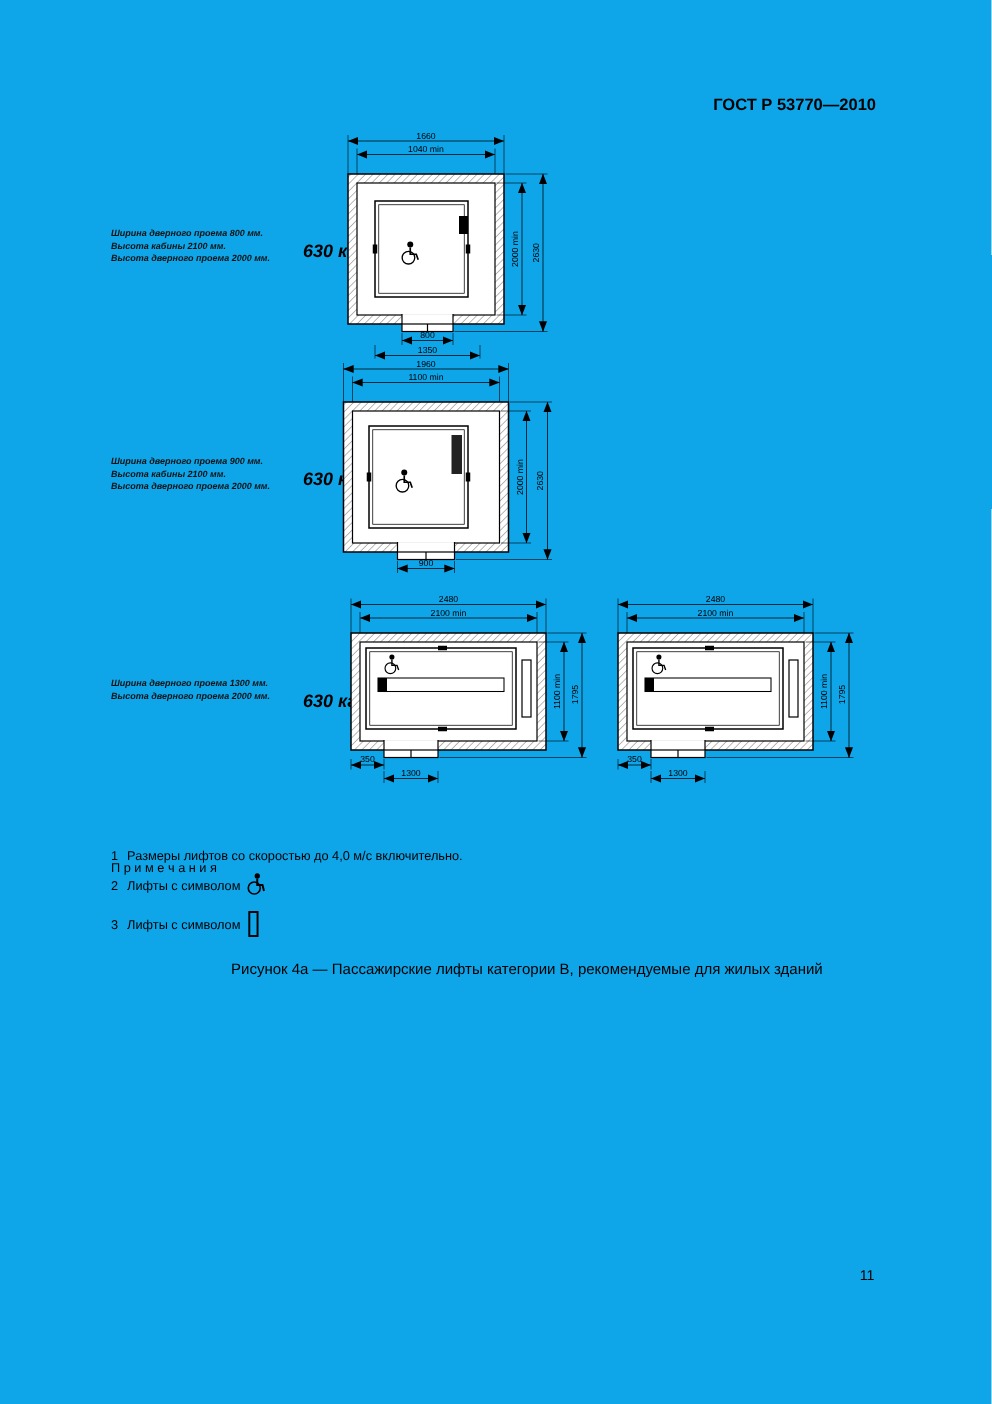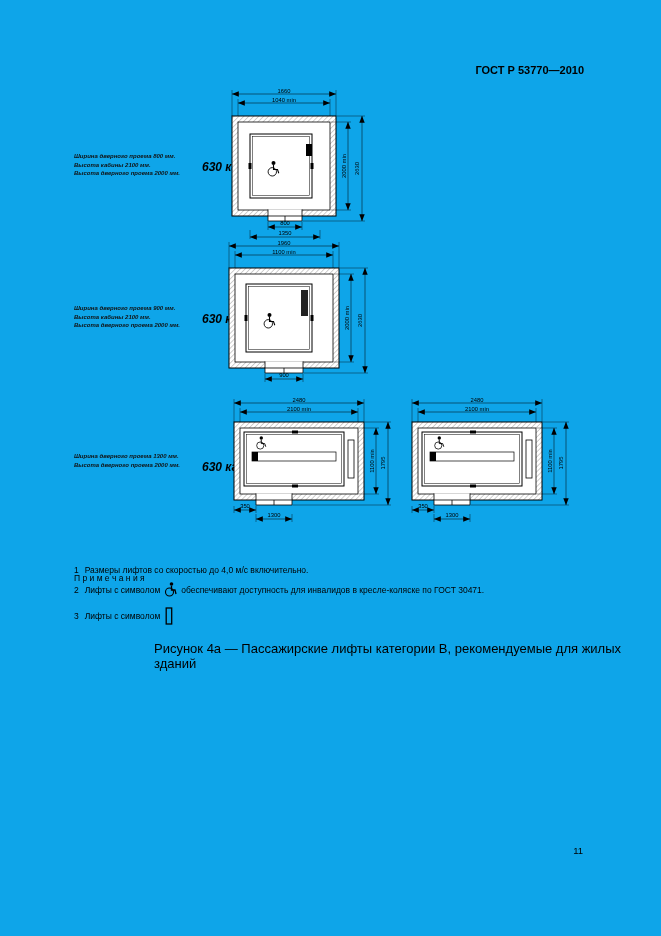--- a/index.html
+++ b/index.html
@@ -8,21 +8,21 @@
     position:relative; width:661px; height:936px; background:#0ea5e9;
     font-family:"Liberation Sans", sans-serif; color:#000; overflow:hidden;
   }
   .abs { position:absolute; }
   .doc-header { font-weight:bold; font-size:11px; }
   .note-block { font-size:6px; font-style:italic; font-weight:bold; line-height:1.45; width:130px; color:#111; }
   .load-label { font-size:12px; font-weight:bold; font-style:italic; }
   .notes-heading { font-size:8.5px; }
   .note-item { font-size:8.5px; display:flex; align-items:center; gap:4px; white-space:nowrap; }
   .note-item .num { margin-right:2px; }
-  .caption { font-size:13px;padding-left:40px; }
+  .caption { font-size:10px;padding-left:40px; }
   .page-number { font-size:9.5px; }
   svg text { font-family:"Liberation Sans", sans-serif; fill:#000; }
   .dl { font-size:5.8px; text-anchor:middle; }
   .ext { stroke:#000; stroke-width:0.4; }
   .dim { stroke:#000; stroke-width:0.5; }
   .wall-outline { fill:url(#hatch); stroke:#000; stroke-width:1; }
   .wall-inner { fill:#fff; stroke:#000; stroke-width:0.8; }
   .cabin { fill:#fff; stroke:#000; stroke-width:1; }
   .cabin-in { fill:none; stroke:#000; stroke-width:0.5; }
   .jamb { stroke:#000; stroke-width:0.8; }
@@ -305,21 +305,20 @@
   </div>
 
   <div class="abs note-item" style="left:74px; top:582px;">
     <span class="num">2</span>
     <span>Лифты с символом</span>
     <svg width="13" height="15" viewBox="0 0 13 15">
       <circle cx="7.5" cy="2" r="1.8" fill="#000"></circle>
       <path d="M7.5,3.8 L7.5,8 L11,8 L12,12" fill="none" stroke="#000" stroke-width="1.3"></path>
       <circle cx="5.5" cy="10" r="4" fill="none" stroke="#000" stroke-width="1.1"></circle>
     </svg>
-    <span>обеспечивают доступность для инвалидов в кресле-коляске по ГОСТ 30471.</span>
   </div>
 
   <div class="abs note-item" style="left:74px; top:607px;">
     <span class="num">3</span>
     <span>Лифты с символом</span>
     <svg width="10" height="18" viewBox="0 0 10 18">
       <rect x="2.2" y="1" width="5.5" height="16" fill="none" stroke="#000" stroke-width="1.3"></rect>
     </svg>
   </div>
 

